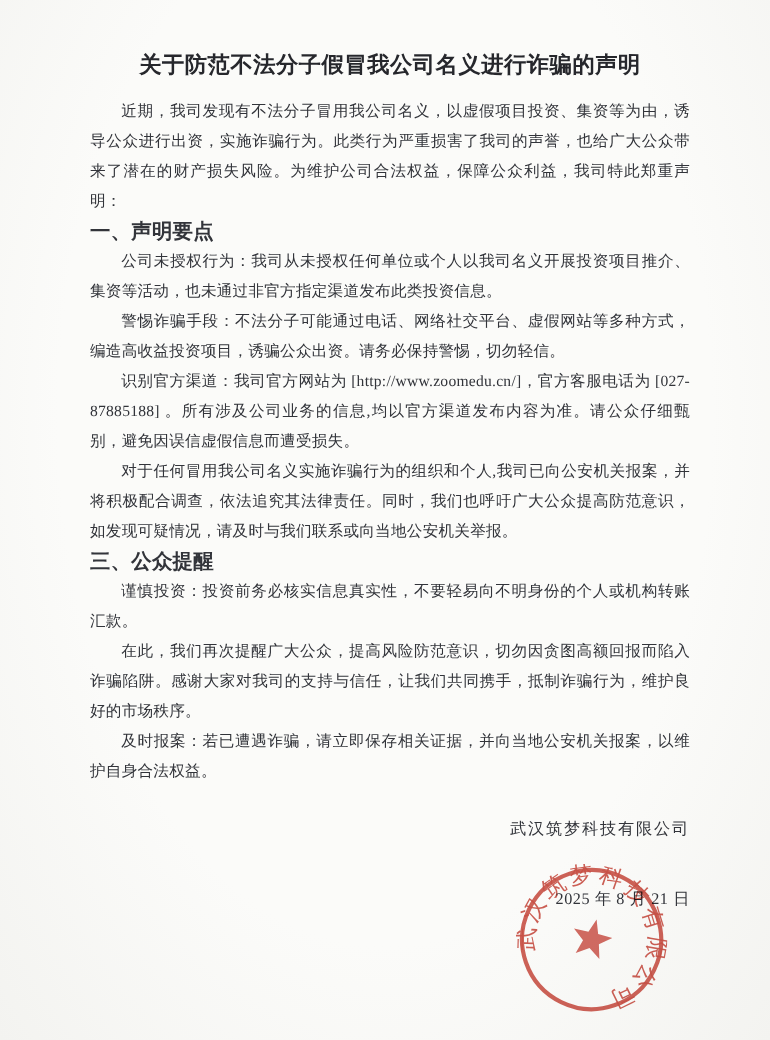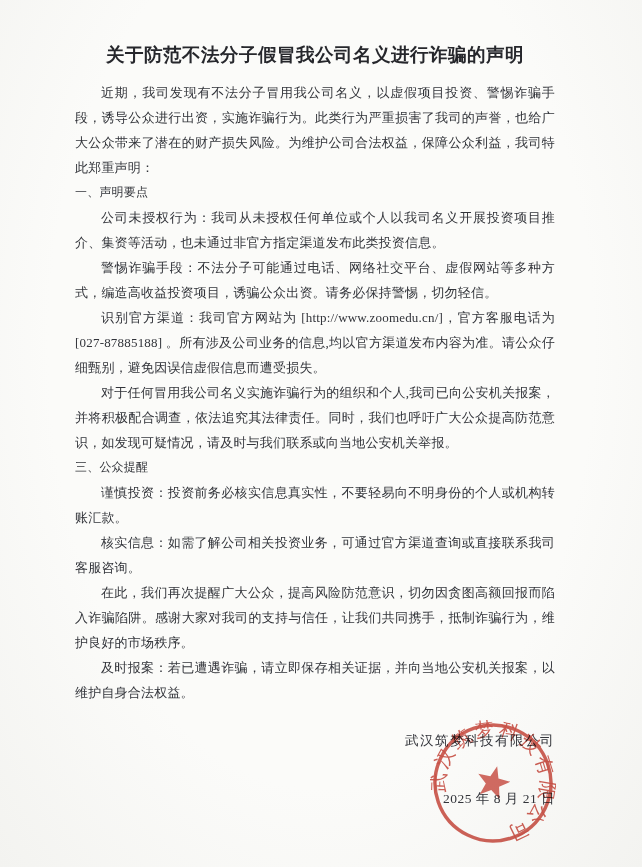--- a/index.html
+++ b/index.html
@@ -9,21 +9,21 @@
     font-family: "Liberation Serif", "DejaVu Serif", serif;
   }
   .page {
     position: relative;
     width: 642px;
     height: 867px;
     margin: 0 auto;
     background: radial-gradient(ellipse at 50% 40%, #fbfbf9 60%, #f3f3f0 100%);
     color: #32343a;
     box-sizing: border-box;
-    padding: 42px 87px 0 75px;
+    padding: 42px 67px 0 75px;
     overflow: hidden;
   }
   .doc-title {
     font-size: 18.5px;
     font-weight: bold;
     text-align: center;
     line-height: 26px;
     letter-spacing: 0.5px;
     color: #26272c;
     margin: 0 0 12px 0;
@@ -33,22 +33,22 @@
     line-height: 25px;
     letter-spacing: 0.2px;
     text-align: justify;
   }
   .para {
     margin: 0;
     text-indent: 2em;
   }
   .sec-heading {
     margin: 0;
-    font-size: 12px;
-    font-weight: normal;
+    font-size: 17px;
+    font-weight: bold;
     line-height: 25px;
     letter-spacing: 0.2px;
   }
   .signature {
     margin-top: 22px;
     text-align: right;
     line-height: 28px;
     font-size: 13.5px;
   }
   .signature .company { letter-spacing: 1.5px; }
@@ -66,32 +66,31 @@
 </style>
 </head>
 <body>
 
 <div class="page">
 
   <h1 class="doc-title">关于防范不法分子假冒我公司名义进行诈骗的声明</h1>
 
   <div class="body-text">
 
-    <p class="para">近期，我司发现有不法分子冒用我公司名义，以虚假项目投资、警惕诈骗手段，诱导公众进行出资，实施诈骗行为。此类行为严重损害了我司的声誉，也给广大公众带来了潜在的财产损失风险。为维护公司合法权益，保障公众利益，我司特此郑重声明：</p>
+    <p class="para">近期，我司发现有不法分子冒用我公司名义，以虚假项目投资、集资等为由，诱导公众进行出资，实施诈骗行为。此类行为严重损害了我司的声誉，也给广大公众带来了潜在的财产损失风险。为维护公司合法权益，保障公众利益，我司特此郑重声明：</p>
 
     <h2 class="sec-heading">一、声明要点</h2>
     <p class="para">公司未授权行为：我司从未授权任何单位或个人以我司名义开展投资项目推介、集资等活动，也未通过非官方指定渠道发布此类投资信息。</p>
     <p class="para">警惕诈骗手段：不法分子可能通过电话、网络社交平台、虚假网站等多种方式，编造高收益投资项目，诱骗公众出资。请务必保持警惕，切勿轻信。</p>
     <p class="para">识别官方渠道：我司官方网站为 [http://www.zoomedu.cn/]，官方客服电话为 [027-87885188] 。所有涉及公司业务的信息,均以官方渠道发布内容为准。请公众仔细甄别，避免因误信虚假信息而遭受损失。</p>
 
     <p class="para">对于任何冒用我公司名义实施诈骗行为的组织和个人,我司已向公安机关报案，并将积极配合调查，依法追究其法律责任。同时，我们也呼吁广大公众提高防范意识，如发现可疑情况，请及时与我们联系或向当地公安机关举报。</p>
 
     <h2 class="sec-heading">三、公众提醒</h2>
     <p class="para">谨慎投资：投资前务必核实信息真实性，不要轻易向不明身份的个人或机构转账汇款。</p>
-    <p class="para">核实信息：如需了解公司相关投资业务，可通过官方渠道查询或直接联系我司客服咨询。</p>
     <p class="para">在此，我们再次提醒广大公众，提高风险防范意识，切勿因贪图高额回报而陷入诈骗陷阱。感谢大家对我司的支持与信任，让我们共同携手，抵制诈骗行为，维护良好的市场秩序。</p>
     <p class="para">及时报案：若已遭遇诈骗，请立即保存相关证据，并向当地公安机关报案，以维护自身合法权益。</p>
 
     <div class="signature">
       <div class="company">武汉筑梦科技有限公司</div>
       <div class="date">2025 年 8 月 21 日</div>
     </div>
 
   </div>
 

